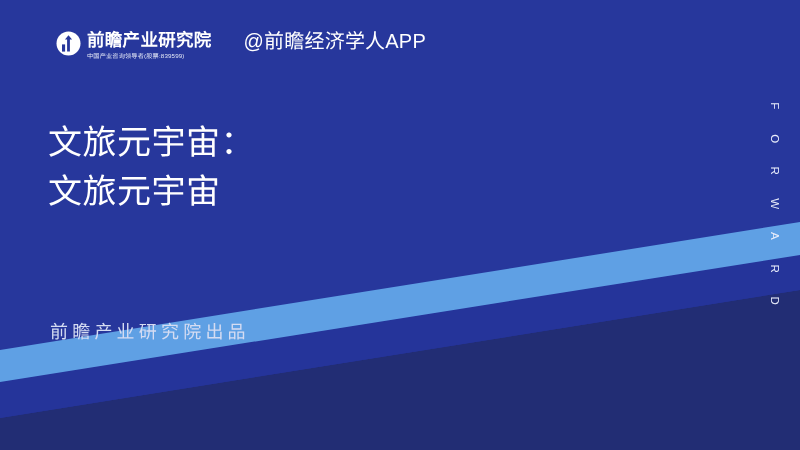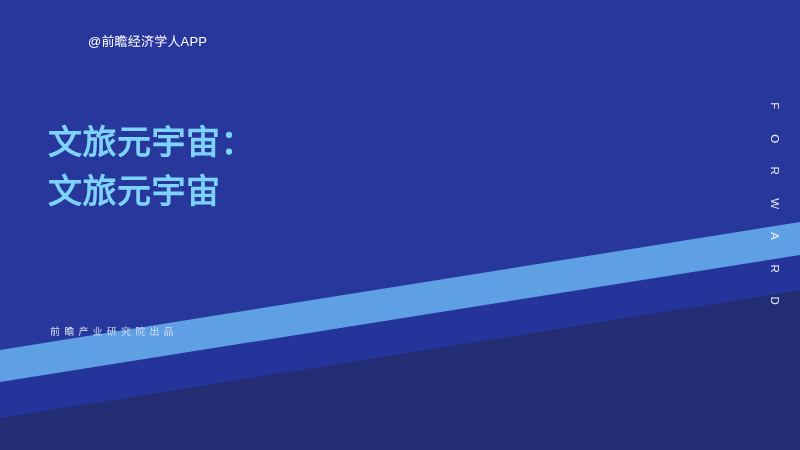--- a/index.html
+++ b/index.html
@@ -78,53 +78,53 @@
     line-height: 9px;
     color: #e4e8f7;
     letter-spacing: 0.15px;
     white-space: nowrap;
     transform: scaleY(0.95);
     transform-origin: left top;
     margin-top: 1px;
   }
 
   .app-handle {
-    font-size: 13px;
+    font-size: 20px;
     line-height: 19px;
     color: #ffffff;
     white-space: nowrap;
     margin-left: 32px;
     letter-spacing: 0.2px;
     align-self: flex-start;
     padding-top: 2px;
   }
 
   
   .title-block {
     position: absolute;
     left: 48px;
     top: 118px;
     z-index: 5;
   }
   .title-line {
     font-size: 34px;
     line-height: 49px;
-    font-weight: bold;
-    color: #7dd3fc;
+    font-weight: normal;
+    color: #ffffff;
     white-space: nowrap;
     letter-spacing: 0.5px;
   }
 
   
   .byline {
     position: absolute;
     left: 50px;
     top: 323px;
     z-index: 5;
-    font-size: 10px;
+    font-size: 18px;
     line-height: 18px;
     color: #d5dcf2;
     letter-spacing: 4.2px;
     white-space: nowrap;
   }
 
   
   .forward-strip {
     position: absolute;
     right: 20px;
@@ -157,20 +157,33 @@
 
       <polygon points="0,450 0,418 800,290 800,450" fill="#222D74"></polygon>
 
       <polygon points="0,418 0,382 800,255 800,290" fill="#25349A"></polygon>
 
       <polygon points="0,382 0,350 800,222 800,255" fill="#5FA0E4"></polygon>
     </svg>
   </div>
 
   <div class="header">
+    <div class="logo-lockup">
+      <div class="logo-mark">
+        <svg viewBox="0 0 25 25" width="25" height="25" aria-hidden="true">
+          <circle cx="12.5" cy="12.5" r="12" fill="#ffffff"></circle>
+          <path d="M12.5 4.2 L16.1 8.6 L13.9 8.6 L13.9 20.6 L11.1 20.6 L11.1 8.6 L8.9 8.6 Z" fill="#27379C"></path>
+          <rect x="6.0" y="13.4" width="3.1" height="7.2" fill="#27379C"></rect>
+        </svg>
+      </div>
+      <div class="logo-text-col">
+        <div class="logo-name">前瞻产业研究院</div>
+        <div class="logo-tagline">中国产业咨询领导者(股票:839599)</div>
+      </div>
+    </div>
     <div class="app-handle">@前瞻经济学人APP</div>
   </div>
 
   <div class="title-block">
     <div class="title-line">文旅元宇宙：</div>
     <div class="title-line">文旅元宇宙</div>
   </div>
 
   <div class="byline">前瞻产业研究院出品</div>
 

